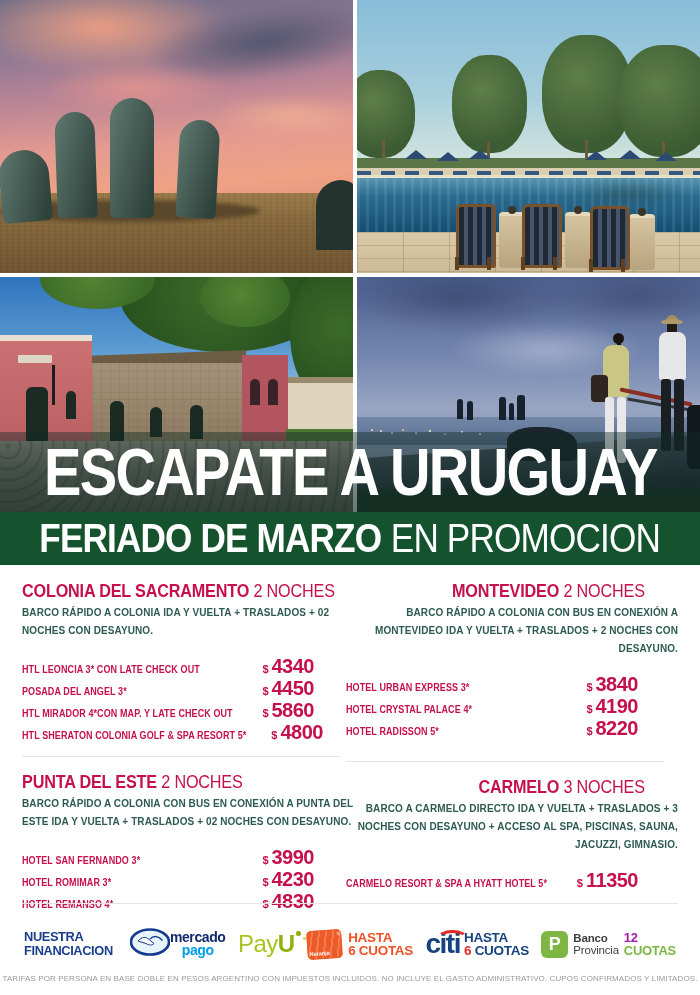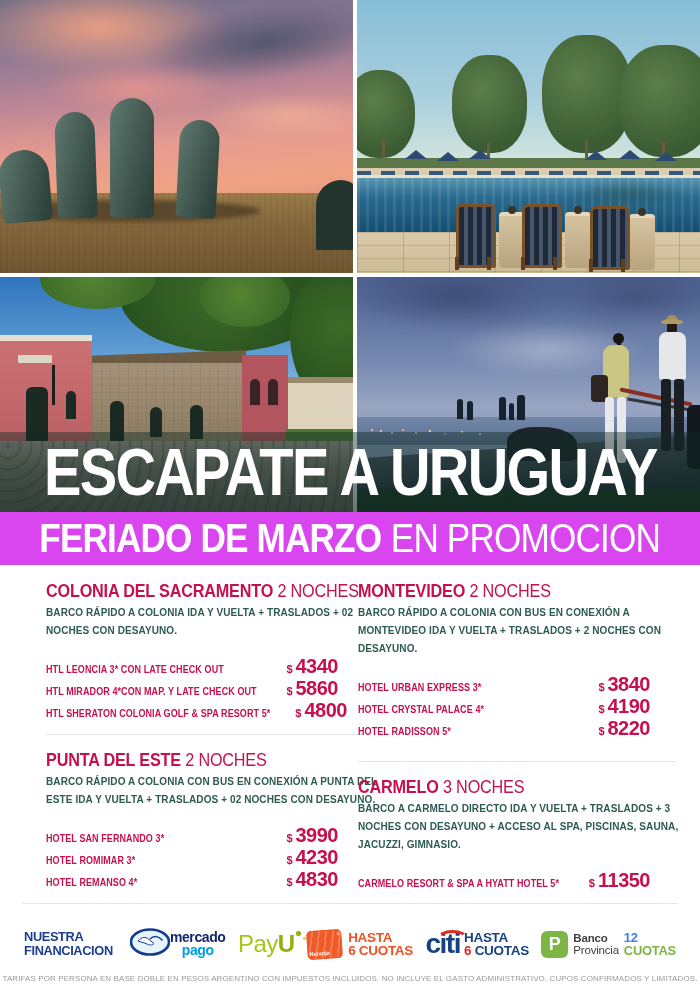--- a/index.html
+++ b/index.html
@@ -106,30 +106,30 @@
   .rod1{left:-34px;top:76px;width:74px;height:4px;background:#8a2e22;transform:rotate(12deg);border-radius:2px;}
   .rod2{left:-26px;top:84px;width:64px;height:3px;background:#31373d;transform:rotate(10deg);}
   .gear{left:34px;top:86px;width:30px;height:64px;background:#12181e;border-radius:6px;}
 
   
   .hero-overlay{position:absolute;left:0;top:432px;width:700px;height:80px;
        background:linear-gradient(180deg,rgba(14,42,35,.42),rgba(12,38,32,.62));
        display:flex;align-items:center;justify-content:center;}
   .hero-title{color:#fff;font-size:66px;font-weight:bold;letter-spacing:-2px;white-space:nowrap;
        transform:scaleX(.85);line-height:1;}
-  .promo{position:absolute;left:0;top:512px;width:700px;height:53px;background:#d946ef;
+  .promo{position:absolute;left:0;top:512px;width:700px;height:53px;background:#14532d;
        display:flex;align-items:center;justify-content:center;}
   .promo-inner{display:flex;align-items:baseline;gap:11px;transform:scaleX(.88);white-space:nowrap;}
   .promo-bold{color:#fff;font-size:40px;font-weight:bold;letter-spacing:-1px;}
   .promo-light{color:#fff;font-size:40px;font-weight:normal;letter-spacing:-1px;}
 
   
   .col{position:absolute;top:566px;width:332px;}
-  .col-left{left:22px;margin-left:24px;}
-  .col-right{left:358px;}
+  .col-left{left:22px;}
+  .col-right{left:346px;text-align:right;}
   .sec-head{margin:14px 0 2px;white-space:nowrap;transform:scaleX(.9);transform-origin:left;
        font-size:18px;line-height:22px;color:#C6104E;letter-spacing:-0.2px;}
   .sec-head .t{font-weight:bold;}
   .sec-head .n{font-weight:normal;}
   .desc{width:332px;font-size:10px;font-weight:bold;color:#2E5B51;line-height:18px;letter-spacing:.1px;}
   .hotels{margin-top:15px;}
   .hotel-row{position:relative;display:flex;justify-content:space-between;align-items:baseline;
        width:292px;height:22px;}
   .h-name{font-size:10px;font-weight:bold;color:#C6104E;white-space:nowrap;
        transform:scaleX(.9);transform-origin:left;letter-spacing:.1px;}
@@ -167,21 +167,21 @@
   .citi-arc{position:absolute;left:11px;top:0px;width:25px;height:11px;
        border:3px solid transparent;border-top:3.5px solid #E02A23;border-radius:50%;}
   .citi-text{color:#16427F;}
   .citi-text .six{color:#E02A23;}
   .bp{display:flex;align-items:center;gap:5px;}
   .bp-icon{width:27px;height:27px;border-radius:6px;background:#7DB644;color:#fff;
        font-weight:bold;font-size:18px;display:flex;align-items:center;justify-content:center;}
   .bp-name{line-height:12px;font-size:11.5px;color:#3F3F3F;letter-spacing:-0.2px;}
   .bp-name .b{font-weight:bold;}
   .bp-cuotas{line-height:13px;font-size:13px;letter-spacing:-0.3px;}
-  .bp-cuotas .n12{color:#3b82f6;font-weight:bold;}
+  .bp-cuotas .n12{color:#a21caf;font-weight:bold;}
   .bp-cuotas .cg{color:#7DB644;font-weight:bold;}
   .fine-print{position:absolute;left:0;top:974px;width:700px;text-align:center;
        font-size:8px;color:#9A9A9A;letter-spacing:.1px;}
 </style>
 </head>
 <body>
 
 <div class="flyer">
 
   <div class="photo" id="p1">
@@ -335,20 +335,24 @@
         <span class="t">COLONIA DEL SACRAMENTO</span>
         <span class="n">2 NOCHES</span>
       </h2>
       <div class="desc">BARCO RÁPIDO A COLONIA IDA Y VUELTA + TRASLADOS + 02 NOCHES CON DESAYUNO.</div>
       <div class="hotels">
         <div class="hotel-row">
           <span class="h-name">HTL LEONCIA 3* CON LATE CHECK OUT</span>
           <span class="h-price"><span class="cur">$</span><span class="num">4340</span></span>
         </div>
         <div class="hotel-row">
+          <span class="h-name">POSADA DEL ANGEL 3*</span>
+          <span class="h-price"><span class="cur">$</span><span class="num">4450</span></span>
+        </div>
+        <div class="hotel-row">
           <span class="h-name">HTL MIRADOR 4*CON MAP. Y LATE CHECK OUT</span>
           <span class="h-price"><span class="cur">$</span><span class="num">5860</span></span>
         </div>
         <div class="hotel-row">
           <span class="h-name">HTL SHERATON COLONIA GOLF &amp; SPA RESORT 5*</span>
           <span class="h-price"><span class="cur">$</span><span class="num">4800</span></span>
         </div>
       </div>
     </div>
 

